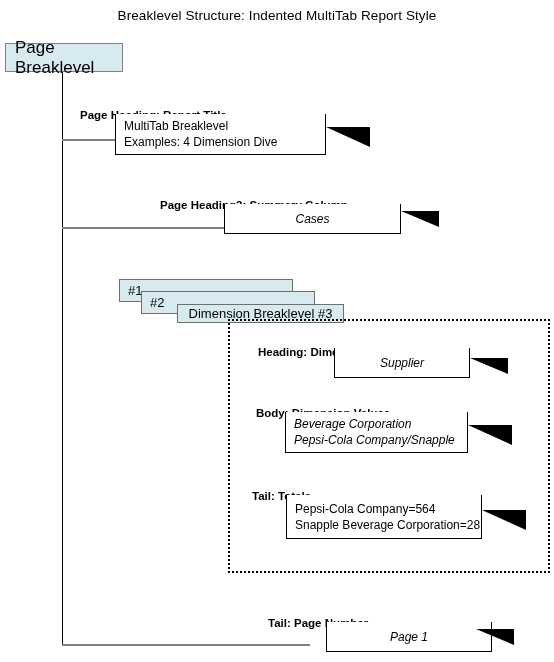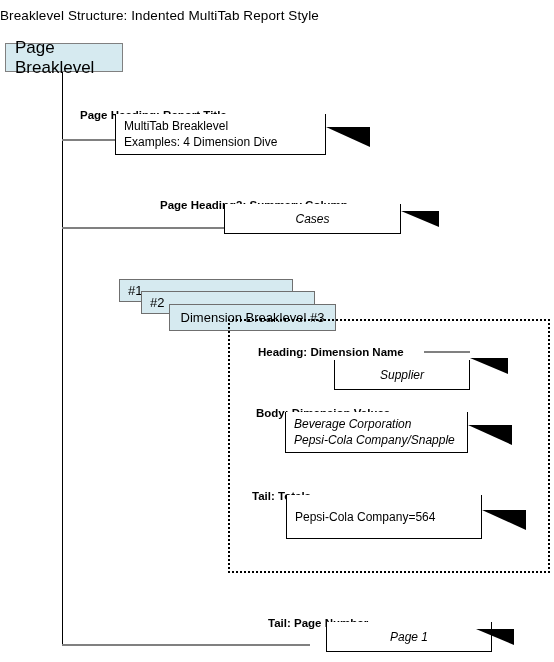--- a/index.html
+++ b/index.html
@@ -16,21 +16,21 @@
     width: 554px;
     height: 662px;
     overflow: hidden;
     background: #ffffff;
   }
   .diagram-title {
     position: absolute;
     left: 0;
     top: 8px;
     width: 554px;
-    text-align: left;
+    text-align: center;
     font-size: 13.5px;
     color: #000;
     letter-spacing: 0.1px;
   }
   
   .root-box {
     position: absolute;
     left: 5px;
     top: 43px;
     width: 118px;
@@ -178,32 +178,32 @@
     </div>
     <div class="flag" style="left:241px; top:14px; border-width:16px 0 0 38px; border-left-color:transparent;"></div>
   </div>
 
   <div class="tab" style="left:119px; top:279px; width:174px; height:23px;">
     <span class="tab-text">#1</span>
   </div>
   <div class="tab" style="left:141px; top:291px; width:174px; height:23px;">
     <span class="tab-text">#2</span>
   </div>
-  <div class="tab tab-main" style="left:169px; top:304px; width:167px; height:27px;">
+  <div class="tab tab-main" style="left:177px; top:304px; width:167px; height:19px;">
     <span class="tab-text">Dimension Breaklevel #3</span>
   </div>
 
   <div class="dotted-region" style="left:228px; top:319px; width:322px; height:254px; border-top-style:dotted;"></div>
 
   <div class="dotted-stem" style="left:228px; top:331px; height:242px;"></div>
 
   <div class="callout" style="left:258px; top:344px;">
     <div class="co-label">Heading: Dimension Name</div>
     <div class="co-toprule" style="left:166px; width:46px;"></div>
-    <div class="co-box" style="left:76px; top:16px; width:136px; height:30px;">
+    <div class="co-box" style="left:76px; top:4px; width:136px; height:30px;">
       <div class="co-box-inner center">
         <div class="co-line italic">Supplier</div>
       </div>
     </div>
     <div class="flag" style="left:212px; top:14px; border-width:16px 0 0 38px; border-left-color:transparent;"></div>
   </div>
 
   <div class="callout" style="left:256px; top:405px;">
     <div class="co-label">Body: Dimension Values</div>
     <div class="co-toprule" style="left:154px; width:58px;"></div>
@@ -215,20 +215,21 @@
     </div>
     <div class="flag" style="left:212px; top:20px; border-width:20px 0 0 44px; border-left-color:transparent;"></div>
   </div>
 
   <div class="callout" style="left:252px; top:488px;">
     <div class="co-label">Tail: Totals</div>
     <div class="co-toprule" style="left:78px; width:152px;"></div>
     <div class="co-box" style="left:34px; top:7px; width:196px; height:44px;">
       <div class="co-box-inner left">
         <div class="co-line">Pepsi-Cola Company=564</div>
+        <div class="co-line">Snapple Beverage Corporation=28</div>
       </div>
     </div>
     <div class="flag" style="left:230px; top:22px; border-width:20px 0 0 44px; border-left-color:transparent;"></div>
   </div>
 
   <div class="connector" style="left:62px; top:644px; width:248px;"></div>
   <div class="callout" style="left:268px; top:615px;">
     <div class="co-label">Tail: Page Number</div>
     <div class="co-toprule" style="left:119px; width:89px;"></div>
     <div class="co-box" style="left:58px; top:7px; width:166px; height:30px;">

